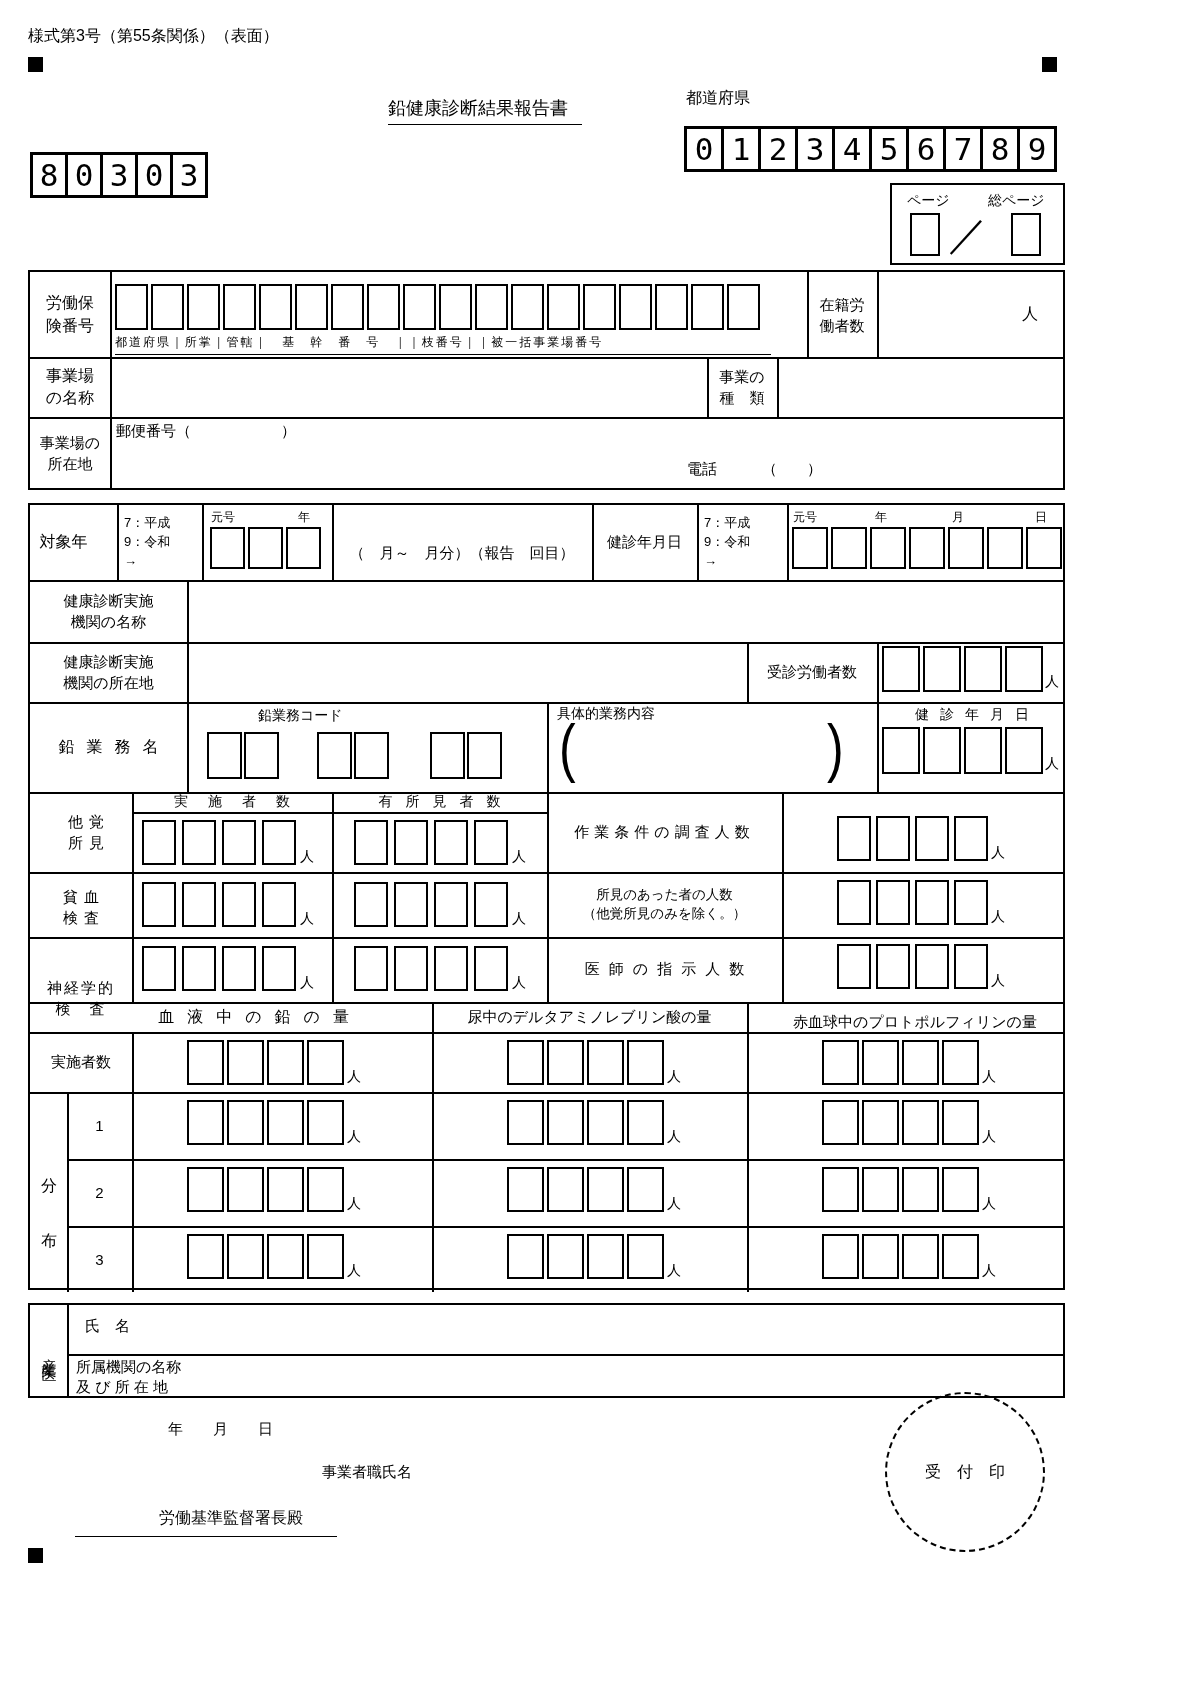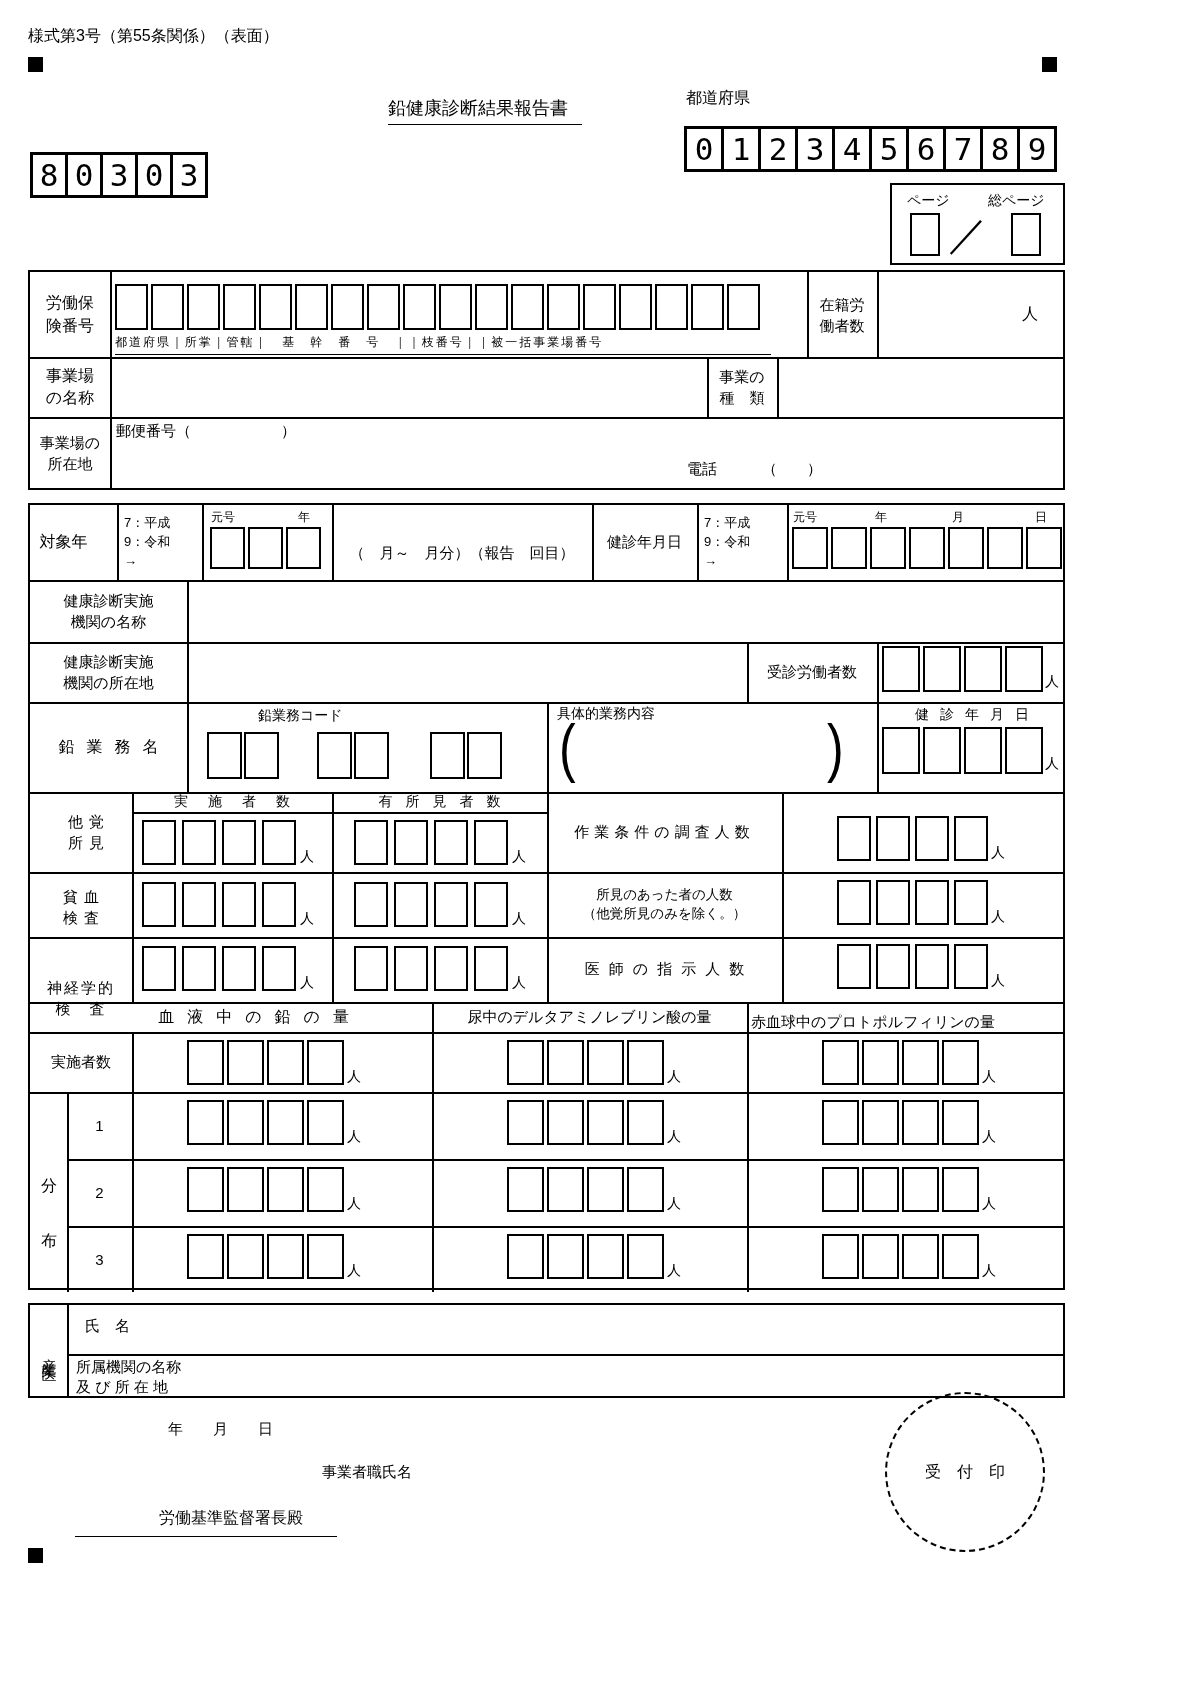--- a/index.html
+++ b/index.html
@@ -300,21 +300,21 @@
     <div class="a bg" style="left:807px;top:439px;--w:34px;--h:45px;--g:5px">
         <div class="cellbox"></div>
         <div class="cellbox"></div>
         <div class="cellbox"></div>
         <div class="cellbox"></div>
       </div>
     <div class="a unit" style="left:961px;top:467px">人</div>
 
     <div class="a ctr" style="left:0;top:497px;width:402px;height:30px;font-size:16px;letter-spacing:13px;padding-left:58px">血液中の鉛の量</div>
     <div class="a ctr" style="left:402px;top:497px;width:315px;height:30px;font-size:15px">尿中のデルタアミノレブリン酸の量</div>
-    <div class="a ctr" style="left:683px;top:497px;width:320px;height:40px;font-size:15px">赤血球中のプロトポルフィリンの量</div>
+    <div class="a ctr" style="left:725px;top:497px;width:320px;height:40px;font-size:15px">赤血球中のプロトポルフィリンの量</div>
 
     <div class="a ctr" style="left:0;top:527px;width:102px;height:60px;font-size:15px">実施者数</div>
     <div class="a bg" style="left:157px;top:535px;--w:37px;--h:45px;--g:3px">
         <div class="cellbox"></div>
         <div class="cellbox"></div>
         <div class="cellbox"></div>
         <div class="cellbox"></div>
       </div>
     <div class="a unit" style="left:317px;top:563px">人</div>
     <div class="a bg" style="left:477px;top:535px;--w:37px;--h:45px;--g:3px">

